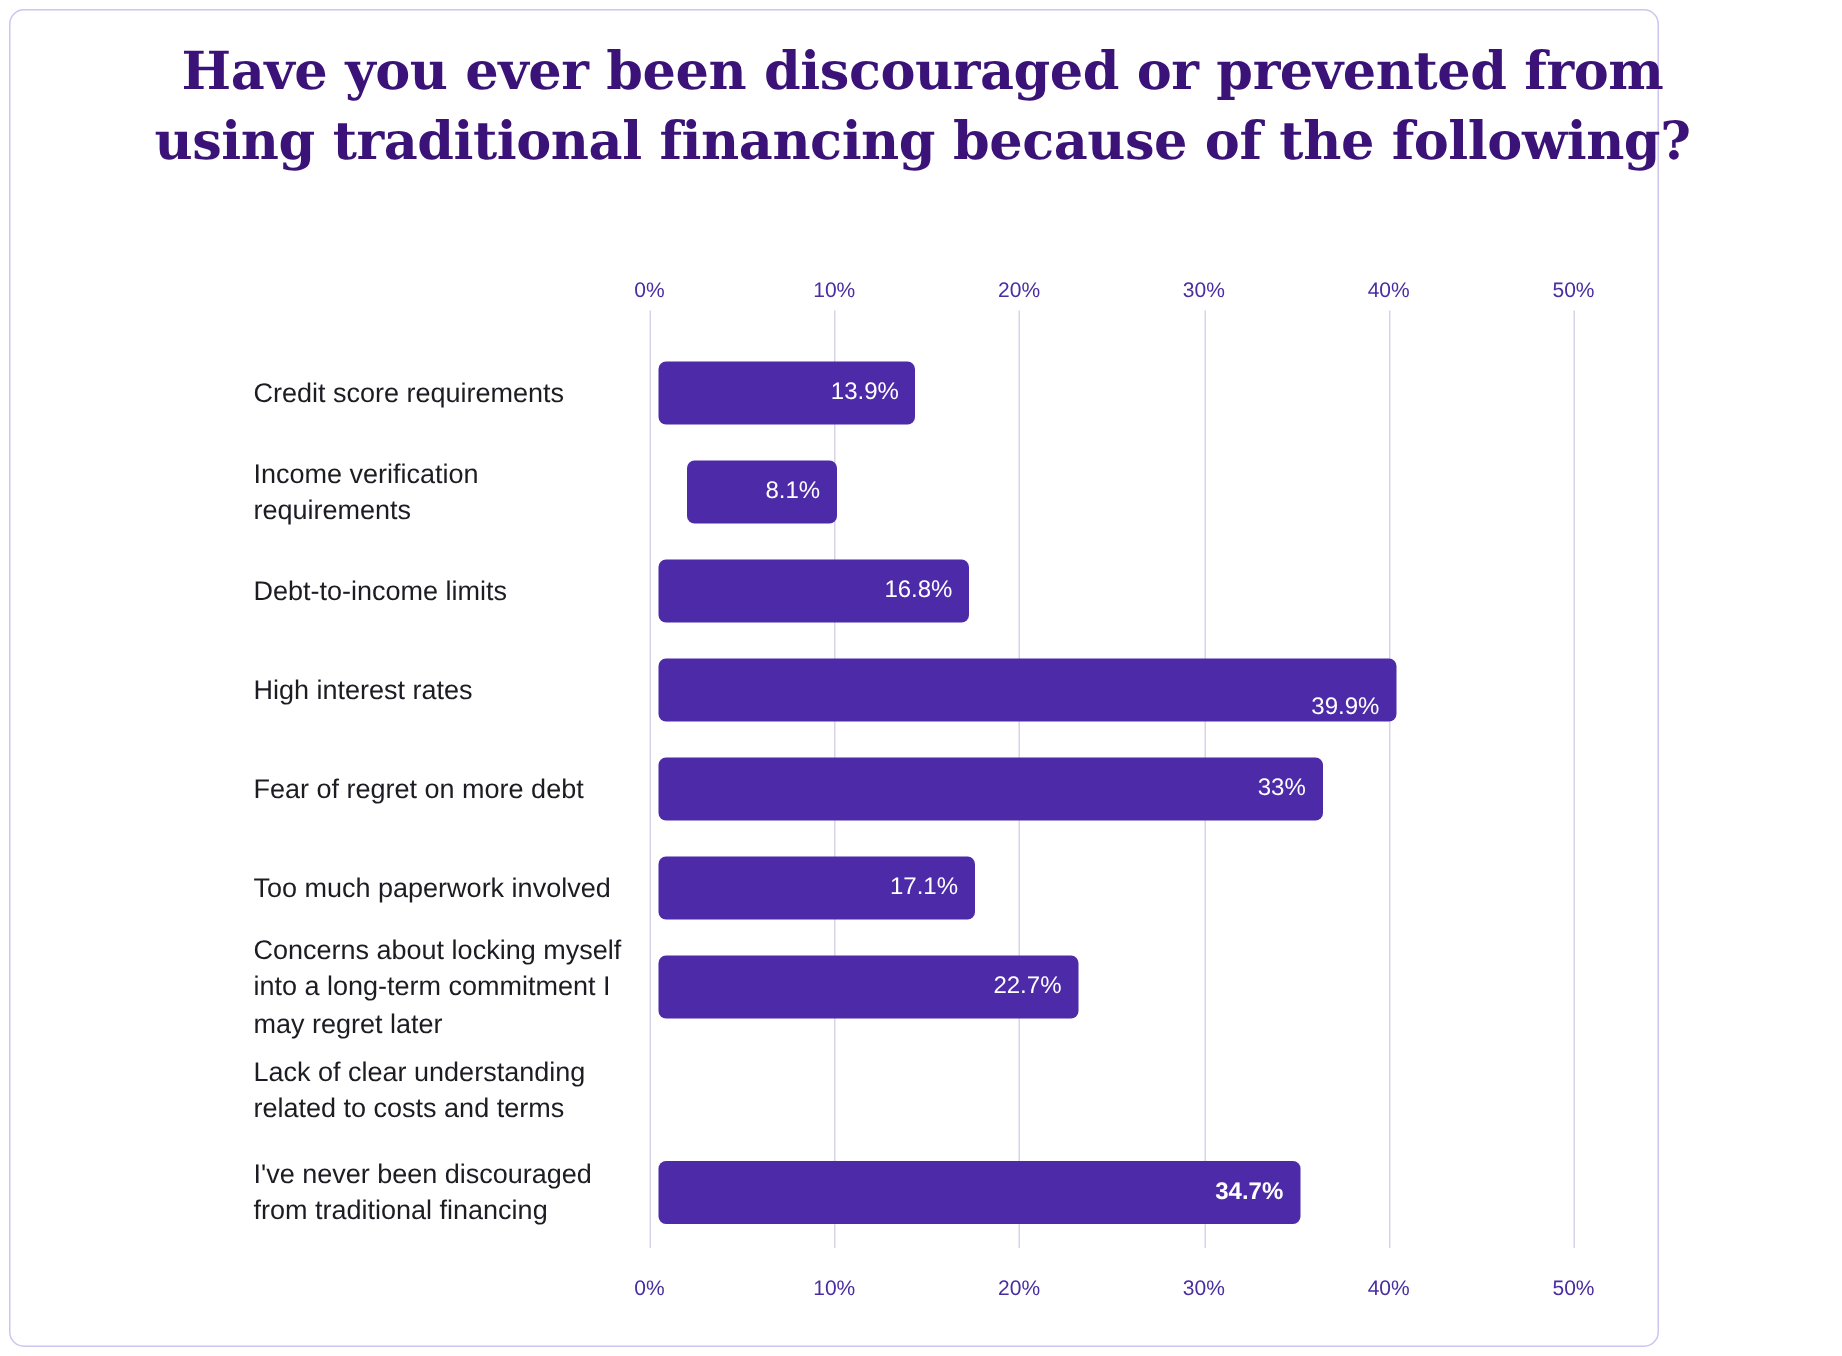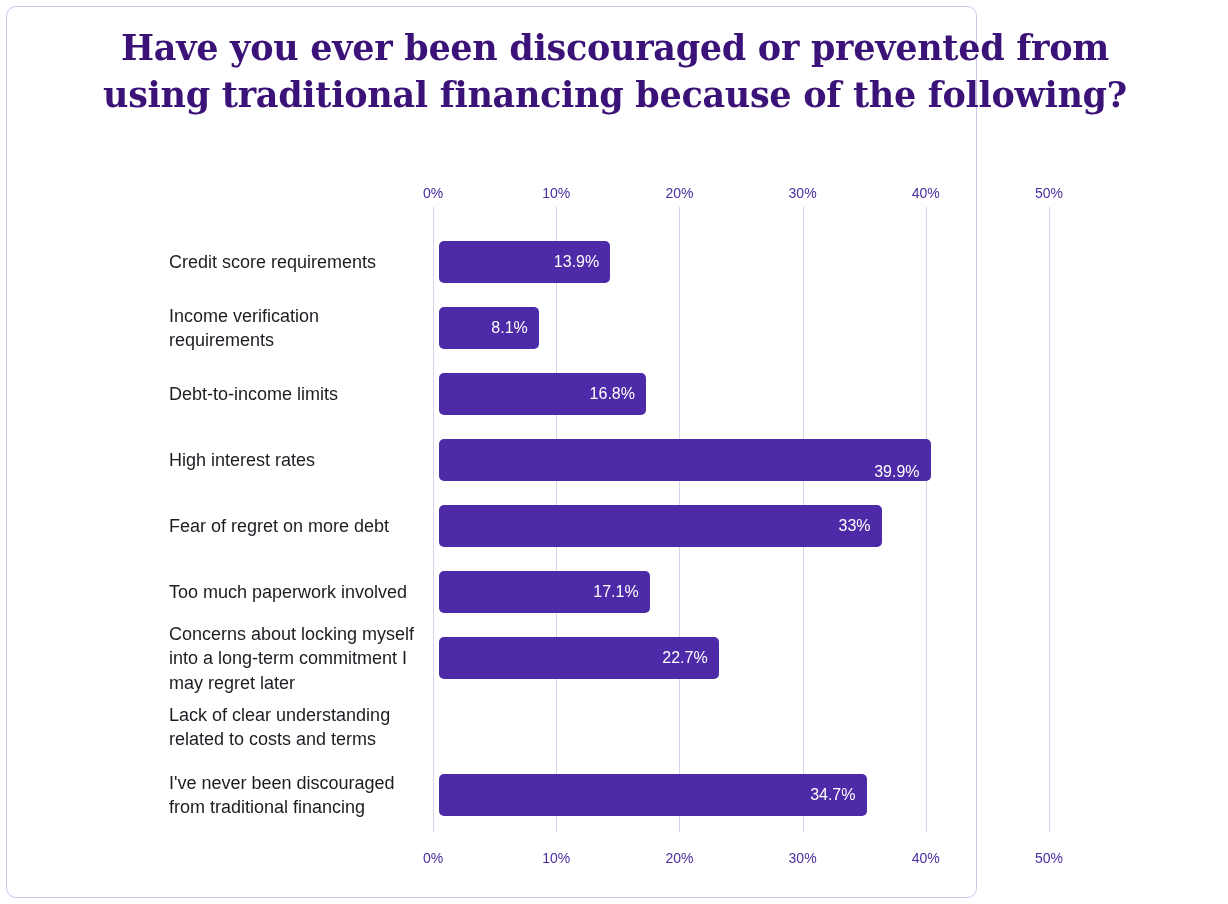--- a/index.html
+++ b/index.html
@@ -10,21 +10,21 @@
     width: 1228px;
     height: 904px;
     background: #ffffff;
     font-family: "Liberation Sans", sans-serif;
     overflow: hidden;
   }
   .frame {
     position: absolute;
     left: 6px;
     top: 6px;
-    width: 971px;
+    width: 1100px;
     height: 892px;
     border: 1px solid #cfc3f0;
     border-radius: 10px;
     background: #ffffff;
     box-sizing: border-box;
   }
   .chart-title {
     position: absolute;
     left: 60px;
     top: 18px;
@@ -135,21 +135,21 @@
 
   <div class="rows">
       <div class="row" style="top: 22px;">
         <div class="row-label">Credit score requirements</div>
         <div class="bar" style="width: 171.248px; background: rgb(76, 42, 168);">
           <span class="bar-value">13.9%</span>
         </div>
       </div>
       <div class="row" style="top: 88px;">
         <div class="row-label">Income verification requirements</div>
-        <div class="bar" style="width: 99.792px; background: rgb(76, 42, 168);">
+        <div class="bar" style="width: 99.792px; background: rgb(76, 42, 168); margin-left: 19px;">
           <span class="bar-value">8.1%</span>
         </div>
       </div>
       <div class="row" style="top: 154px;">
         <div class="row-label">Debt-to-income limits</div>
         <div class="bar" style="width: 206.976px; background: rgb(76, 42, 168);">
           <span class="bar-value">16.8%</span>
         </div>
       </div>
       <div class="row" style="top: 220px;">
@@ -174,21 +174,21 @@
         <div class="row-label">Concerns about locking myself into a long-term commitment I may regret later</div>
         <div class="bar" style="width: 279.664px; background: rgb(76, 42, 168);">
           <span class="bar-value">22.7%</span>
         </div>
       </div>
       <div class="row" style="top: 487px;">
         <div class="row-label">Lack of clear understanding related to costs and terms</div>
       </div>
       <div class="row" style="top: 555px;">
         <div class="row-label">I've never been discouraged from traditional financing</div>
-        <div class="bar" style="width: 427.504px; background: rgb(76, 42, 168);">
+        <div class="bar" style="width: 427.504px; background: rgb(76, 42, 168); font-weight: bold;">
           <span class="bar-value">34.7%</span>
         </div>
       </div>
     </div>
 
   <div class="axis-bottom">
       <div class="tick-label" style="left: 0px;">0%</div>
       <div class="tick-label" style="left: 123.2px;">10%</div>
       <div class="tick-label" style="left: 246.4px;">20%</div>
       <div class="tick-label" style="left: 369.6px;">30%</div>

